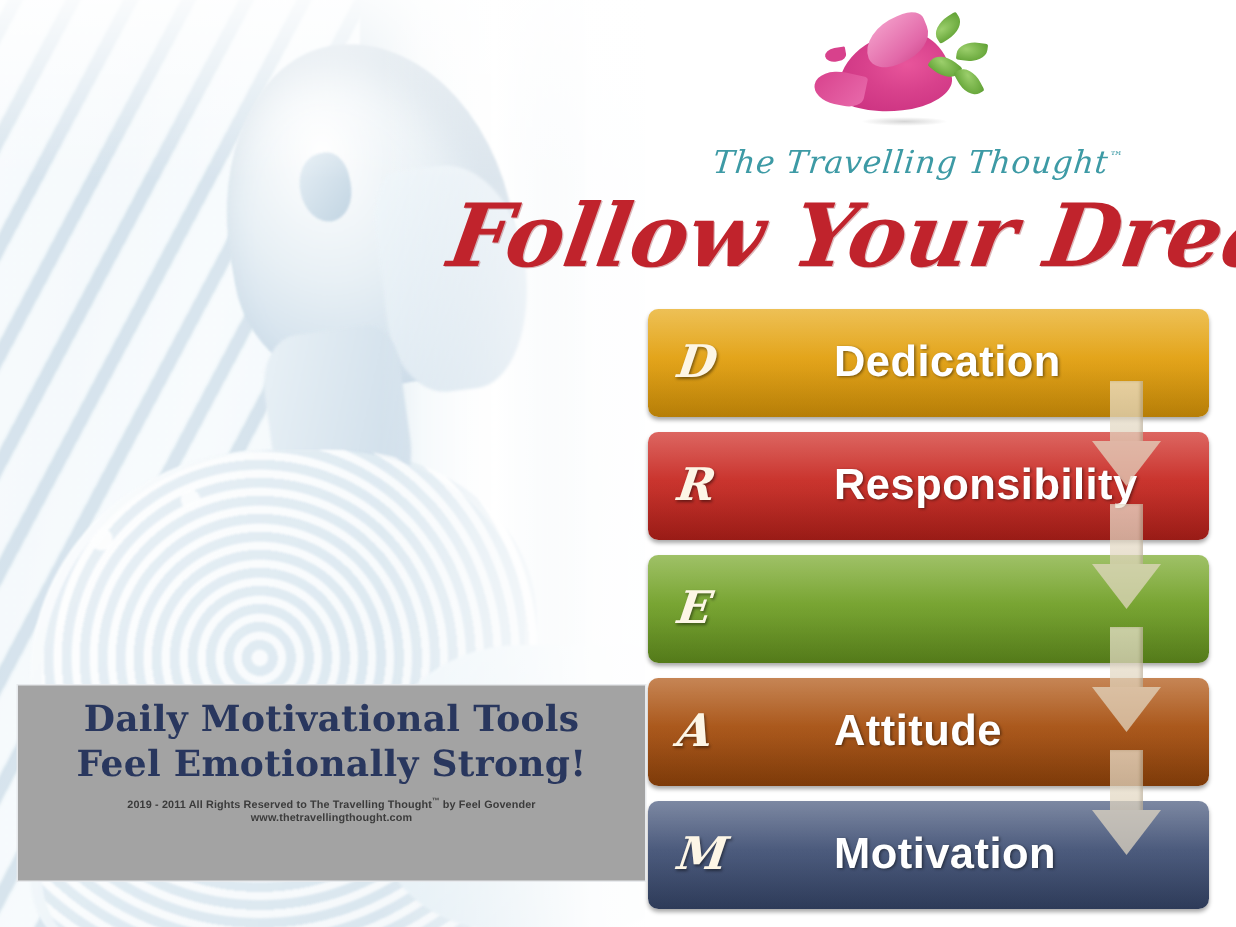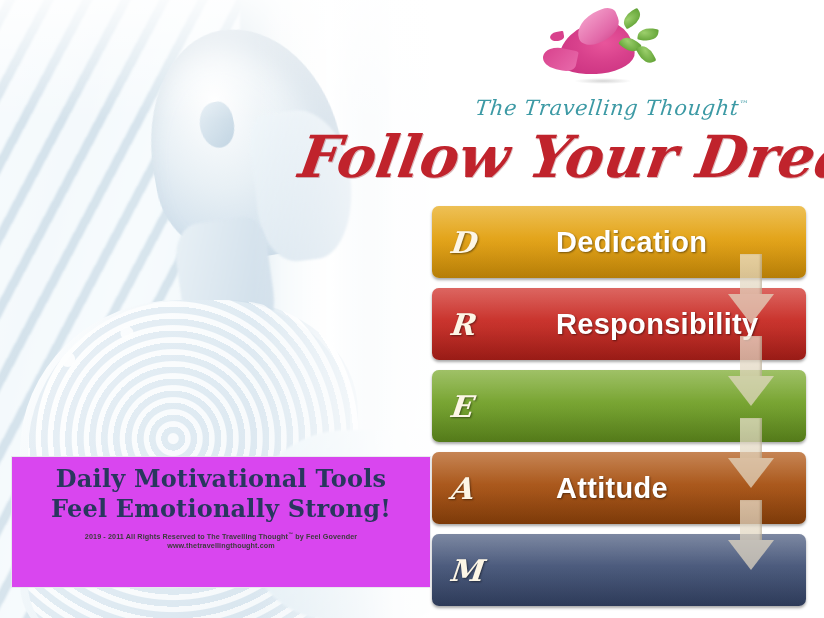--- a/index.html
+++ b/index.html
@@ -227,21 +227,21 @@
     border-top:30px solid #e4d9c4;
   }
   .arrow.a1{top:48px;}
   .arrow.a2{top:130px;}
   .arrow.a3{top:212px;}
   .arrow.a4{top:294px;}
 
   
   .card{
     position:absolute;left:12px;top:457px;width:418px;height:130px;
-    background:#d946ef;
+    background:#a3a3a3;
     box-shadow:0 0 0 1px rgba(230,232,235,.9);
   }
   .card .line{
     text-align:center;
     font-family:"DejaVu Serif", serif;
     font-weight:bold;
     color:#29375e;
     font-size:24px;
     line-height:30px;
     letter-spacing:.2px;
@@ -316,20 +316,21 @@
 
     <div class="bar b4">
       <div class="sheen"></div>
       <div class="initial">A</div>
       <div class="word">Attitude</div>
     </div>
 
     <div class="bar b5">
       <div class="sheen"></div>
       <div class="initial">M</div>
+      <div class="word">Motivation</div>
     </div>
 
     <div class="arrow a1">
       <div class="shaft"></div>
       <div class="head"></div>
     </div>
     <div class="arrow a2">
       <div class="shaft"></div>
       <div class="head"></div>
     </div>

